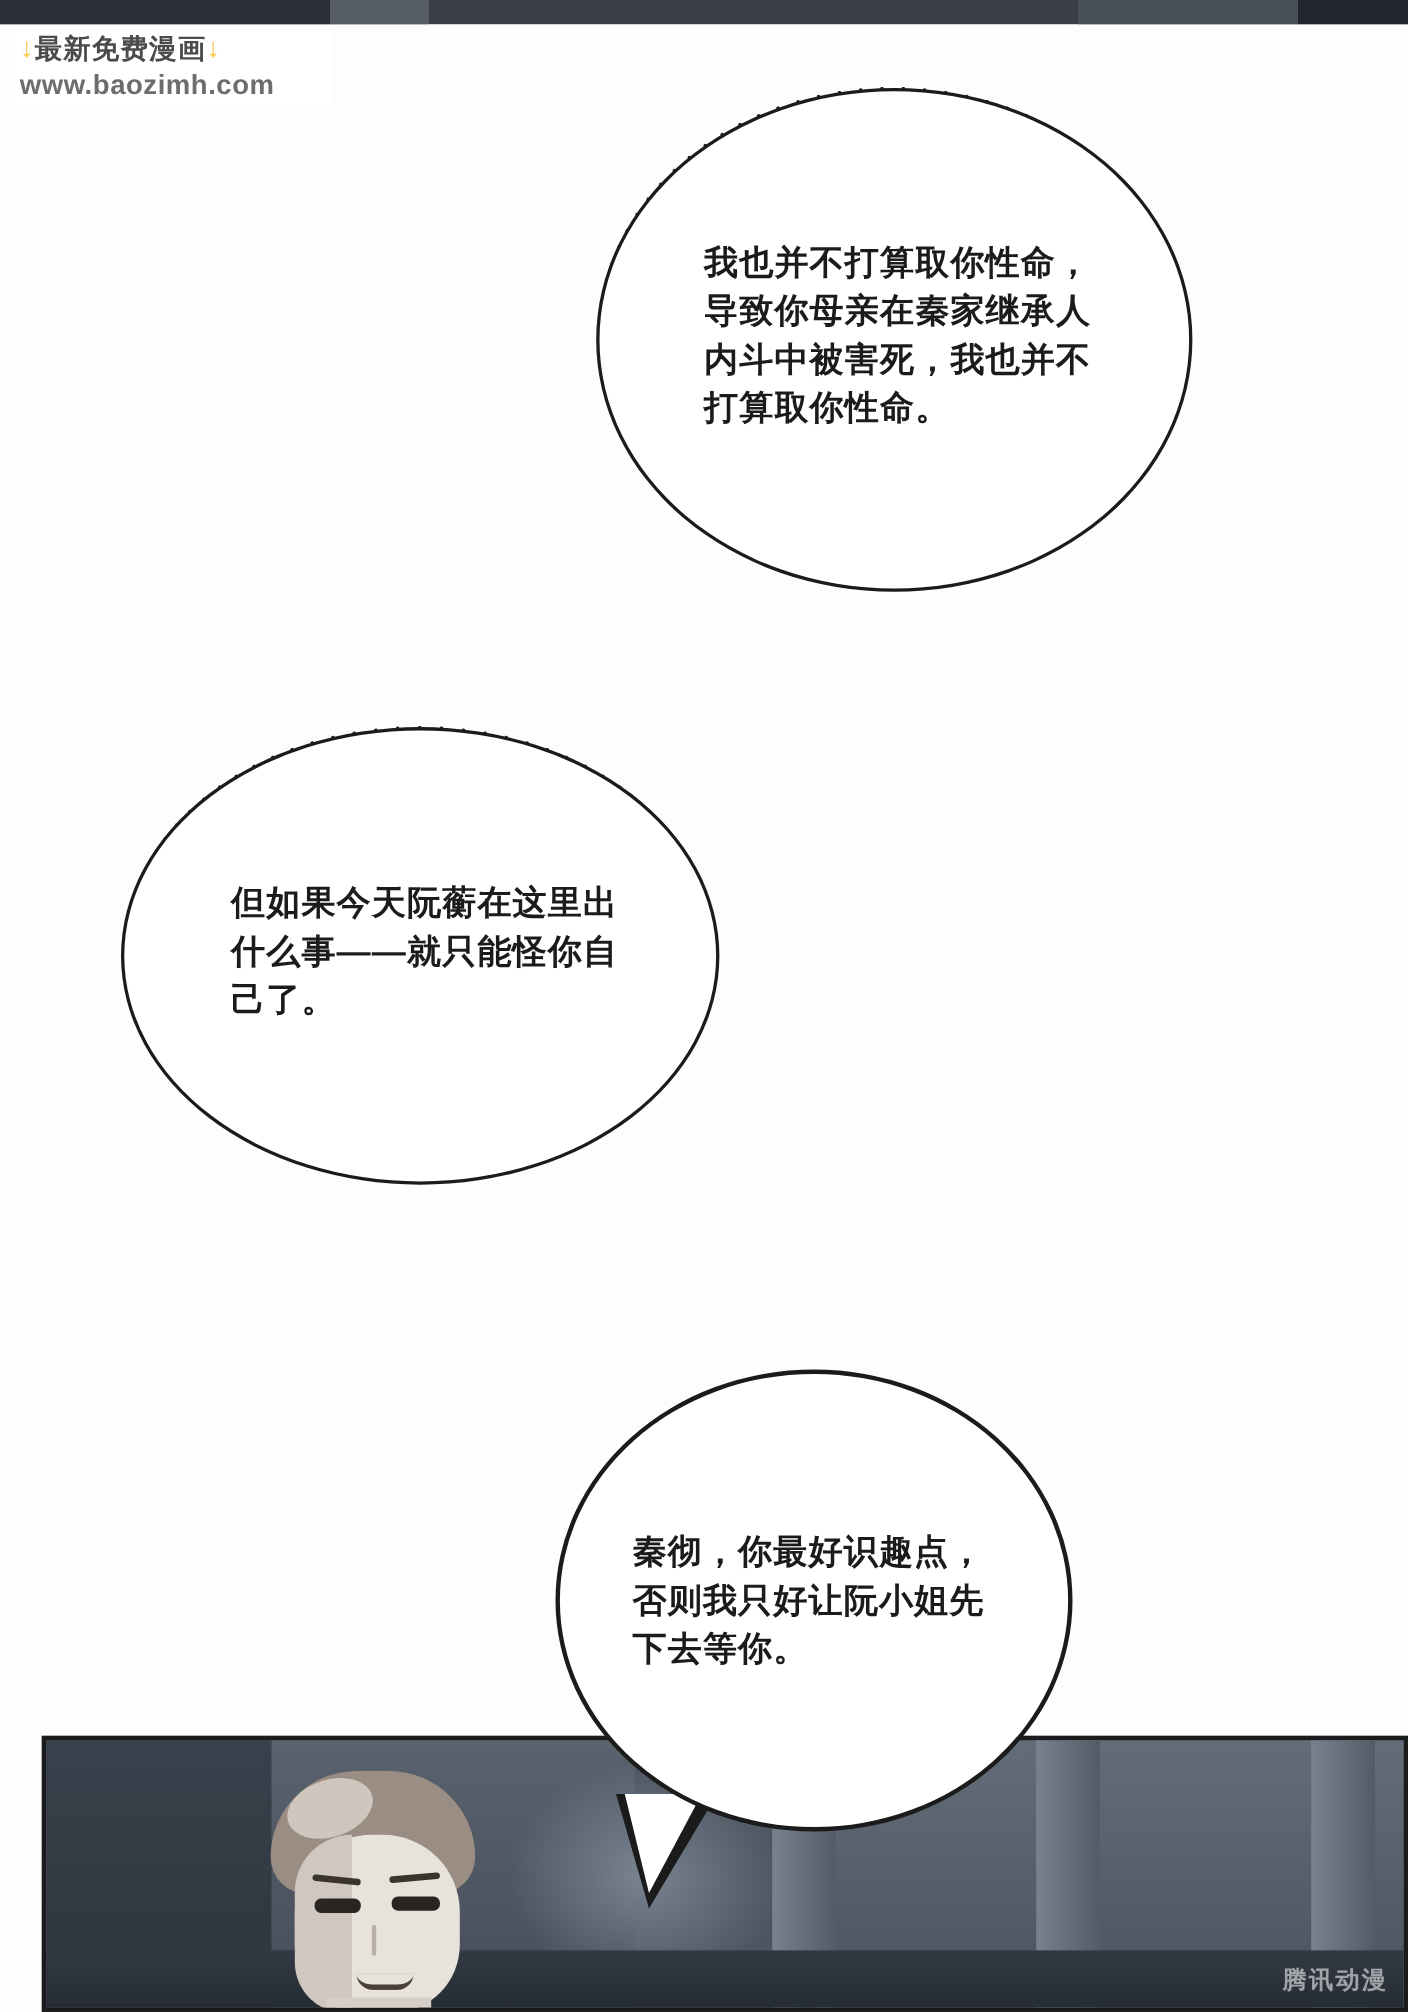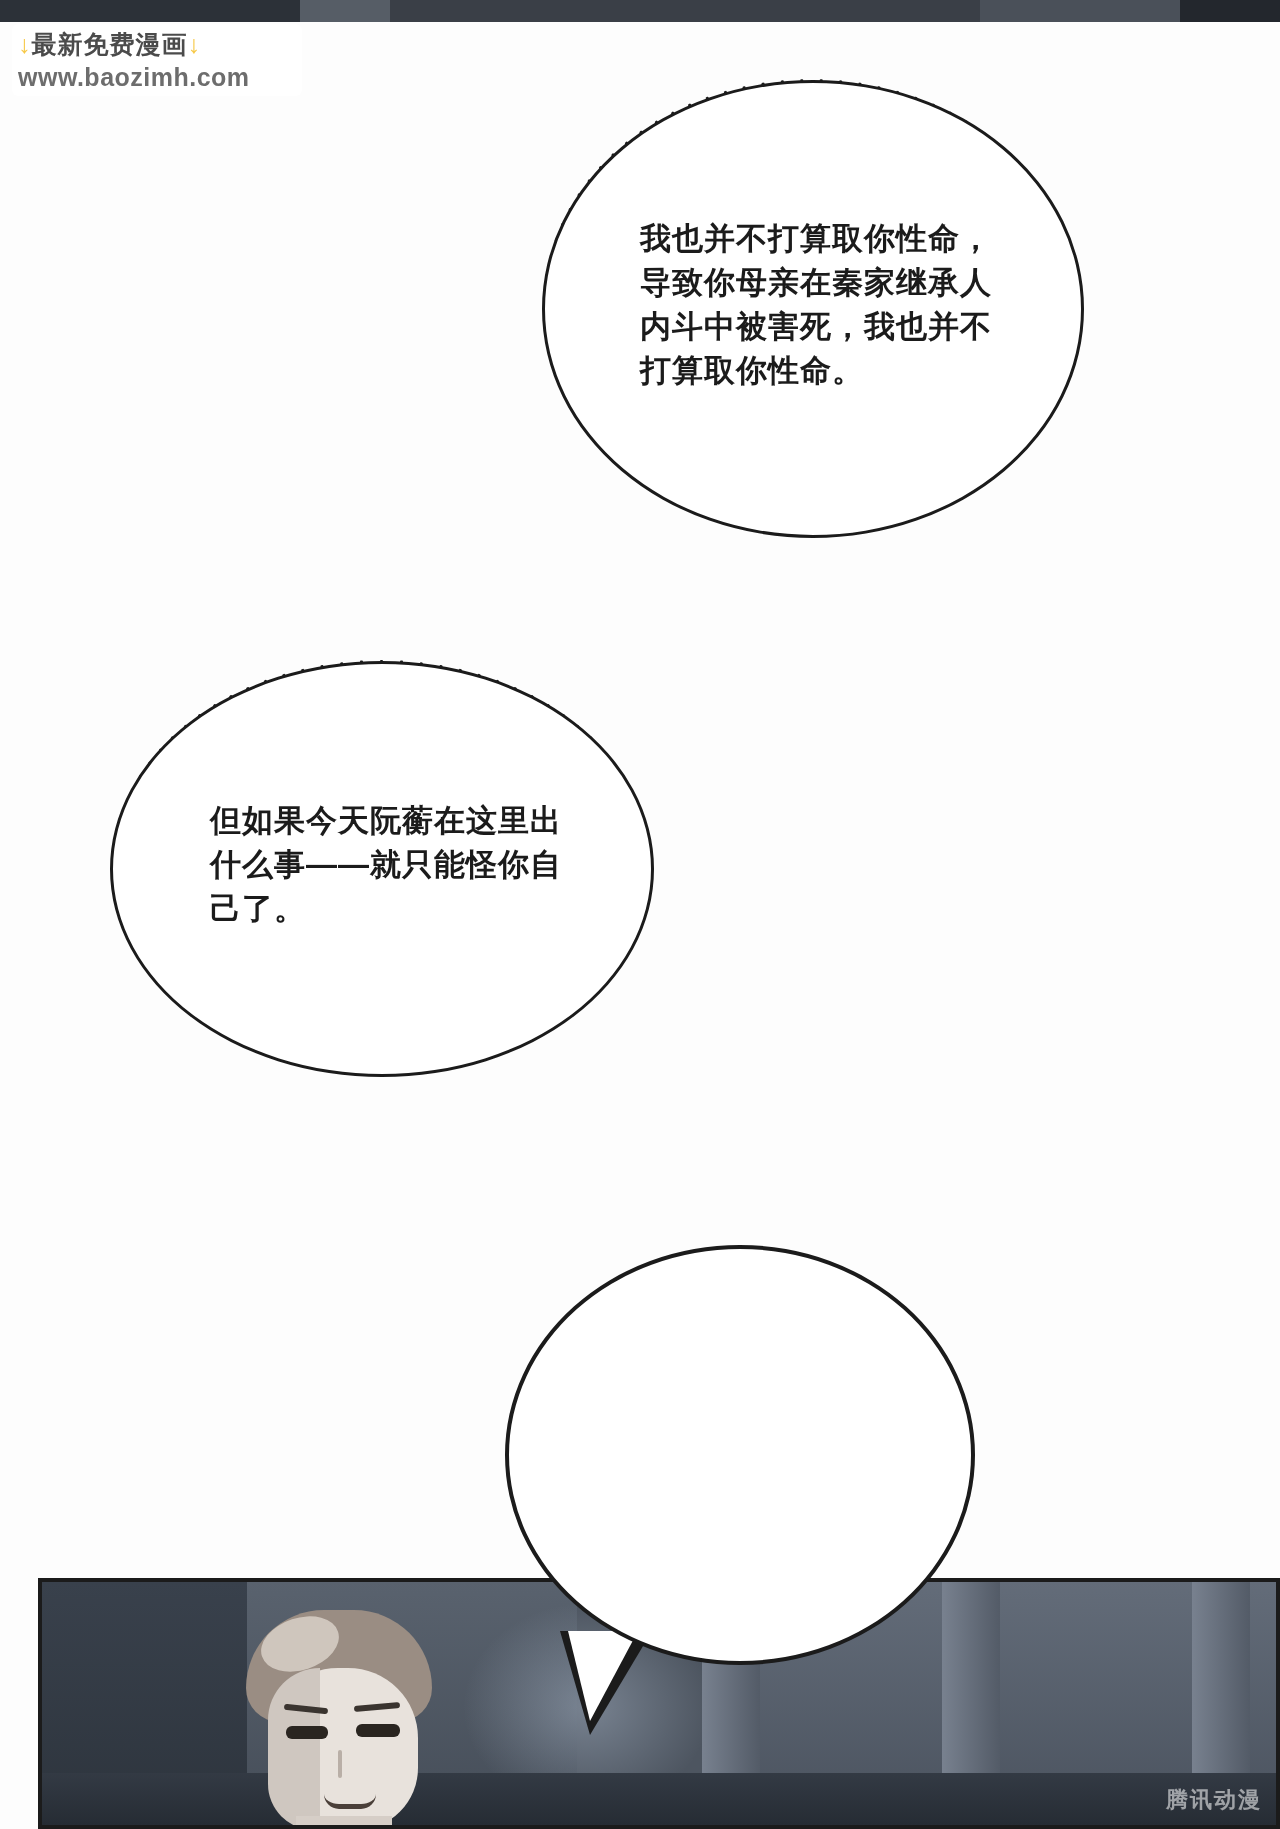--- a/index.html
+++ b/index.html
@@ -478,20 +478,21 @@
         <i style="height: 15.4801px; transform: translate(265.995px, -30.5537px) rotate(83.4474deg);"></i>
         <i style="height: 33.8914px; transform: translate(268.248px, -15.3197px) rotate(86.7314deg);"></i>
       </div>
     <div class="burst-core"></div>
     <div class="btext">但如果今天阮蘅在这里出什么事——就只能怪你自己了。</div>
   </div>
 
   <div class="bubble" id="bubble-3">
     <div class="tail"></div>
     <div class="oval"></div>
+    <div class="btext">秦彻，你最好识趣点，否则我只好让阮小姐先下去等你。</div>
   </div>
 
   <div class="scene">
     <div class="wall-left"></div>
     <div class="wall-mid"></div>
     <div class="glow"></div>
     <div class="wall-right"></div>
     <div class="pillar p1"></div>
     <div class="pillar p2"></div>
     <div class="pillar p3"></div>

